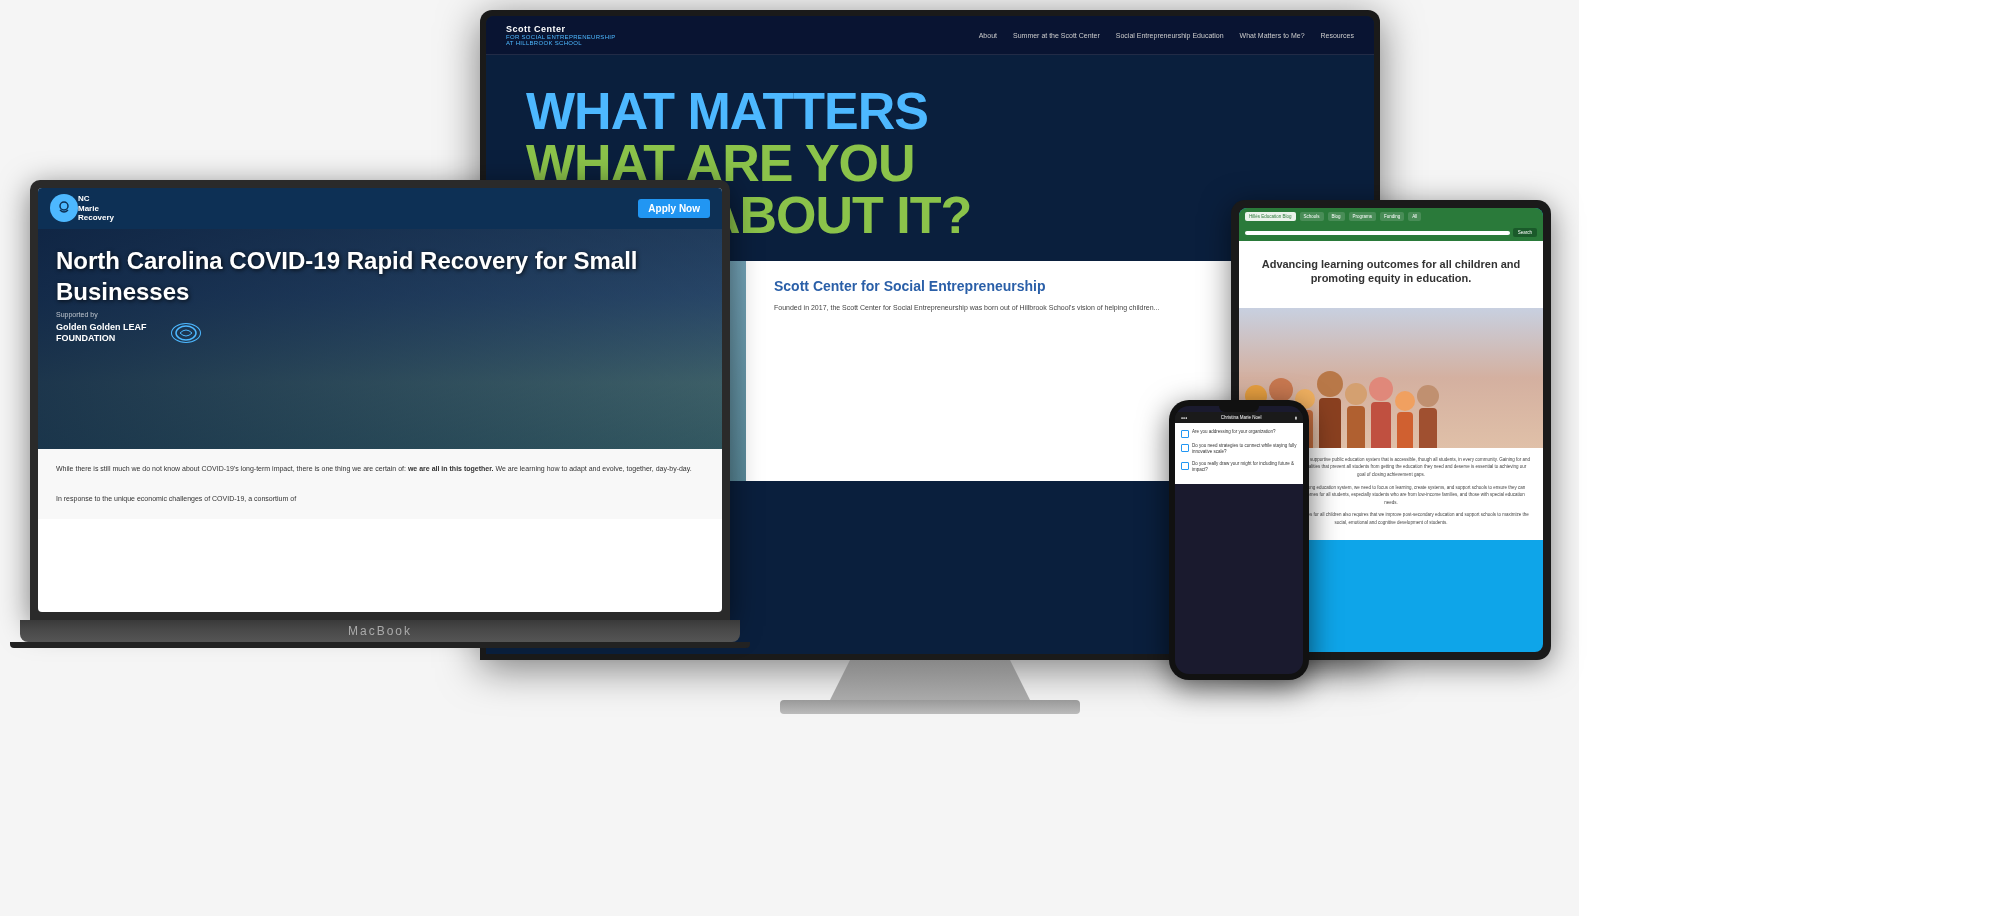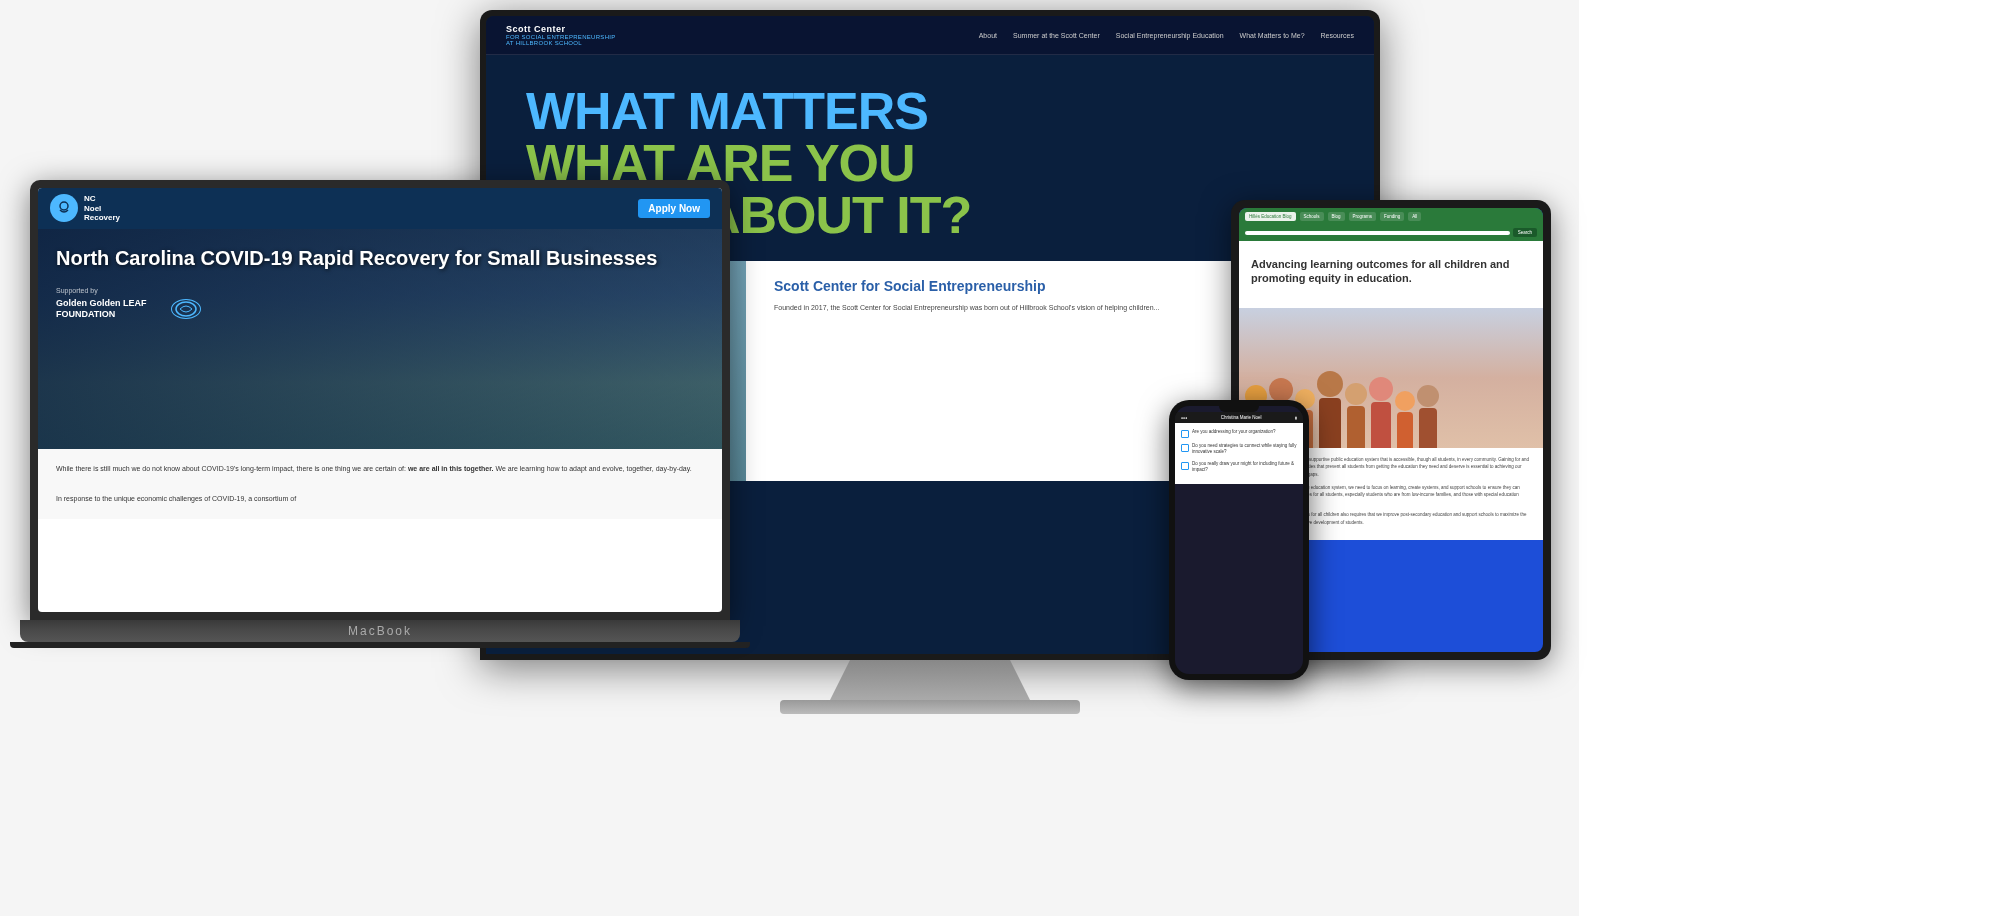--- a/index.html
+++ b/index.html
@@ -215,21 +215,20 @@
     .laptop-nav-bar {
       background: #0d3055;
       padding: 6px 12px;
       display: flex;
       align-items: center;
       justify-content: space-between;
     }
     .laptop-logo-area {
       display: flex;
       align-items: center;
-      gap: 6px;
     }
     .laptop-logo-icon {
       width: 28px;
       height: 28px;
       background: #4db8ff;
       border-radius: 50%;
       display: flex;
       align-items: center;
       justify-content: center;
       font-size: 8px;
@@ -269,24 +268,24 @@
       inset: 0;
       background: linear-gradient(180deg, #4a6a8a 0%, #5a7a9a 30%, #8aaa88 70%, #6a8a6a 100%);
       opacity: 0.6;
     }
     .laptop-hero-content {
       position: relative;
       z-index: 2;
     }
     .laptop-hero-title {
       color: #fff;
-      font-size: 20px;
+      font-size: 24px;
       font-weight: bold;
       line-height: 1.3;
-      margin-bottom: 16px;
+      margin-bottom: 4px;
       text-shadow: 1px 1px 4px rgba(0,0,0,0.8);
     }
     .laptop-supported-label {
       color: rgba(255,255,255,0.7);
       font-size: 7px;
       margin-bottom: 4px;
     }
     .laptop-golden-leaf {
       display: flex;
       align-items: center;
@@ -437,23 +436,24 @@
       width: 100%;
       height: 100%;
       background: #1a1a1a;
       border-radius: 14px;
       padding: 8px;
       box-shadow: 0 6px 30px rgba(0,0,0,0.5);
     }
     .tablet2-screen {
       width: 100%;
       height: 100%;
-      background: #1d4ed8;
+      background: #0ea5e9;
       border-radius: 8px;
       overflow: hidden;
+      text-align: center;
     }
     .tablet2-nav {
       background: #2a7a3a;
       padding: 4px 6px;
       display: flex;
       gap: 4px;
     }
     .tablet2-nav-tab {
       background: rgba(255,255,255,0.15);
       color: #fff;
@@ -578,21 +578,21 @@
         <div class="laptop-nav-bar">
           <div class="laptop-logo-area">
             <div class="laptop-logo-icon">
               <svg width="16" height="16" viewBox="0 0 16 16">
                 <circle cx="8" cy="6" r="4" fill="none" stroke="#0d3055" stroke-width="1.5"></circle>
                 <path d="M4 10 Q8 14 12 10" fill="none" stroke="#0d3055" stroke-width="1.5"></path>
               </svg>
             </div>
             <div class="laptop-logo-text">
               <div>NC</div>
-              <div>Noel</div>
+              <div>Marie</div>
               <div>Recovery</div>
             </div>
           </div>
           <div class="laptop-apply-btn">Apply Now</div>
         </div>
 
         <div class="laptop-hero">
           <div class="laptop-hero-city"></div>
           <div class="laptop-hero-bg"></div>
           <div class="laptop-hero-content">

